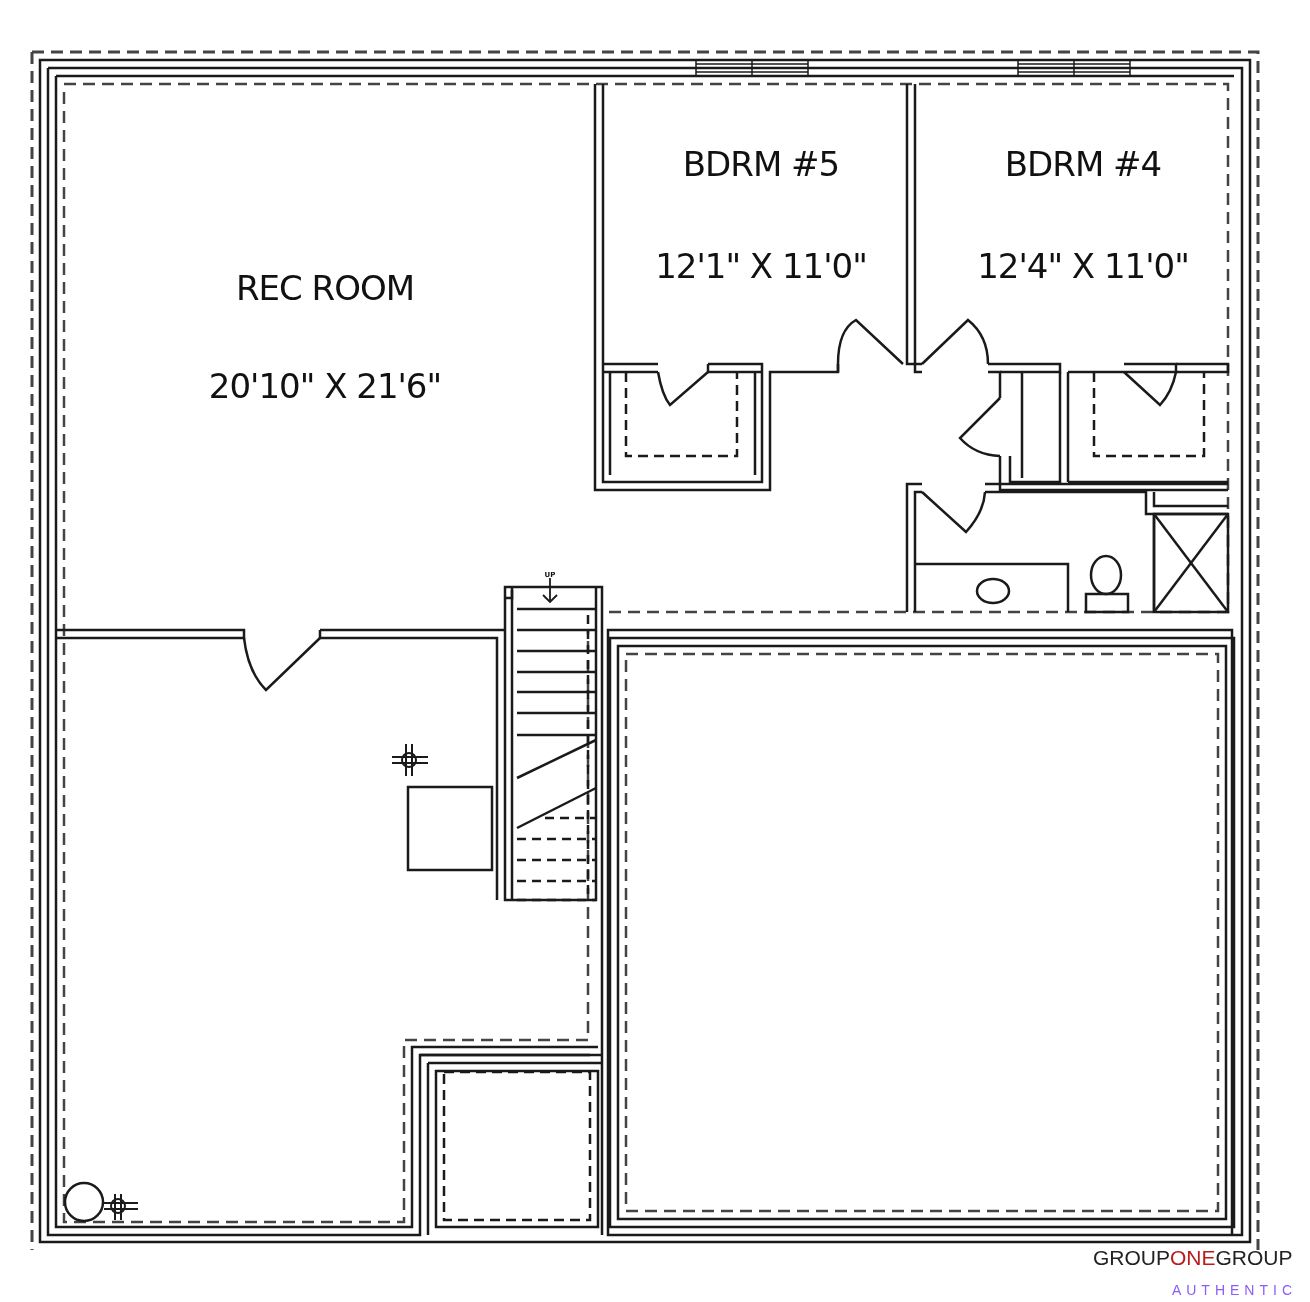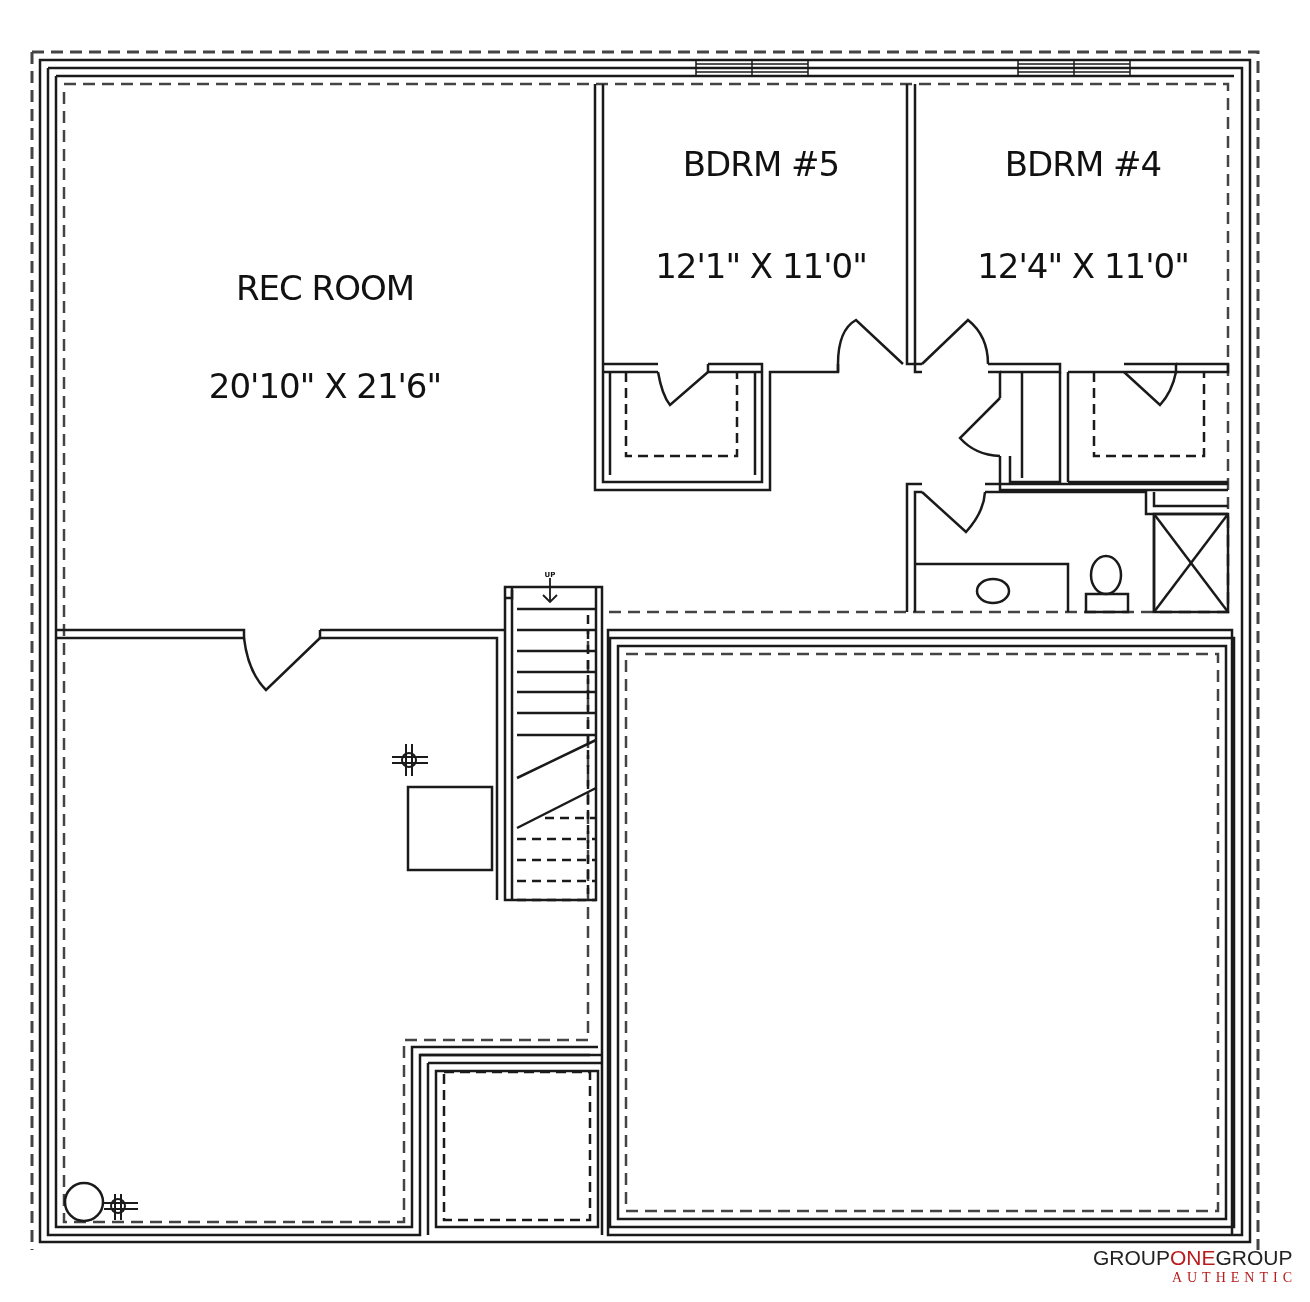--- a/index.html
+++ b/index.html
@@ -2,21 +2,21 @@
 <html><head>
 <meta charset="utf-8">
 <style>
   html, body { margin: 0; padding: 0; background: #ffffff; }
   body { width: 1310px; height: 1302px; position: relative; overflow: hidden; font-family: "DejaVu Sans", sans-serif; }
   #plan { position: absolute; left: 0; top: 0; }
   .lbl { font-family: "DejaVu Sans", sans-serif; fill: #111; font-size: 34px; font-weight: normal; letter-spacing: -1px; }
   .logo { position: absolute; left: 1093px; top: 1246px; width: 210px; text-align: left; }
   .logo-main { font-family: "Liberation Sans", sans-serif; font-size: 21px; color: #222; letter-spacing: 0px; white-space: nowrap; }
   .logo-one { color: #b91c1c; font-weight: normal; }
-  .logo-sub { font-family: Liberation Serif, serif; font-size: 14px; color: #b91c1c; letter-spacing: 5px; text-align: right; padding-right: 6px; margin-top: 0px; }
+  .logo-sub { font-family: Liberation Sans, sans-serif; font-size: 14px; color: #8b5cf6; letter-spacing: 5px; text-align: right; padding-right: 6px; margin-top: 12px; }
 </style>
 </head>
 <body>
 
 <svg id="plan" width="1310" height="1302" viewBox="0 0 1310 1302" xmlns="http://www.w3.org/2000/svg">
   <g fill="none" stroke="#1a1a1a" stroke-width="2.5">
 
     <g stroke-dasharray="12,7" stroke="#444" stroke-width="3">
       <path d="M32 52 H1258 V1250"></path>
       <path d="M32 52 V1250"></path>

